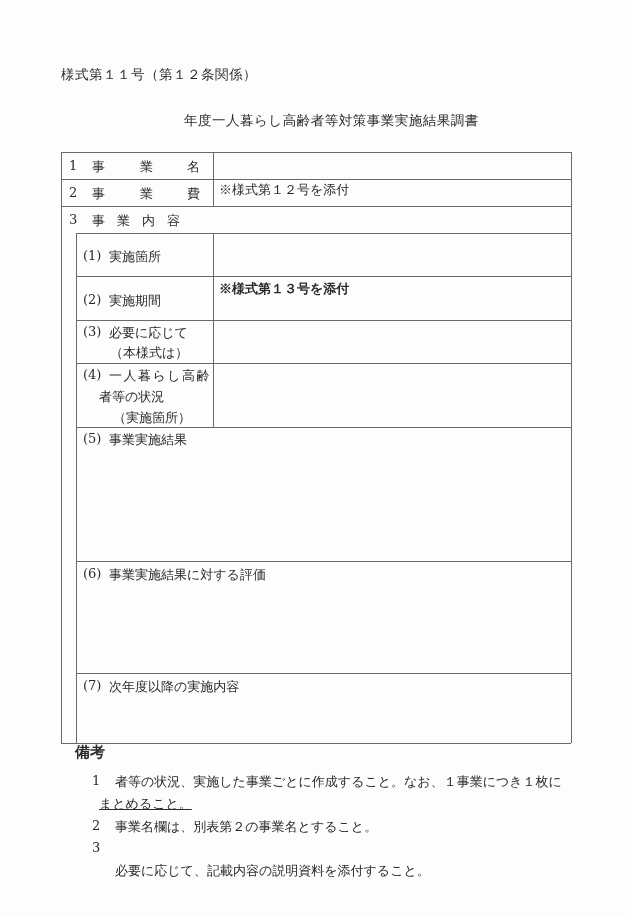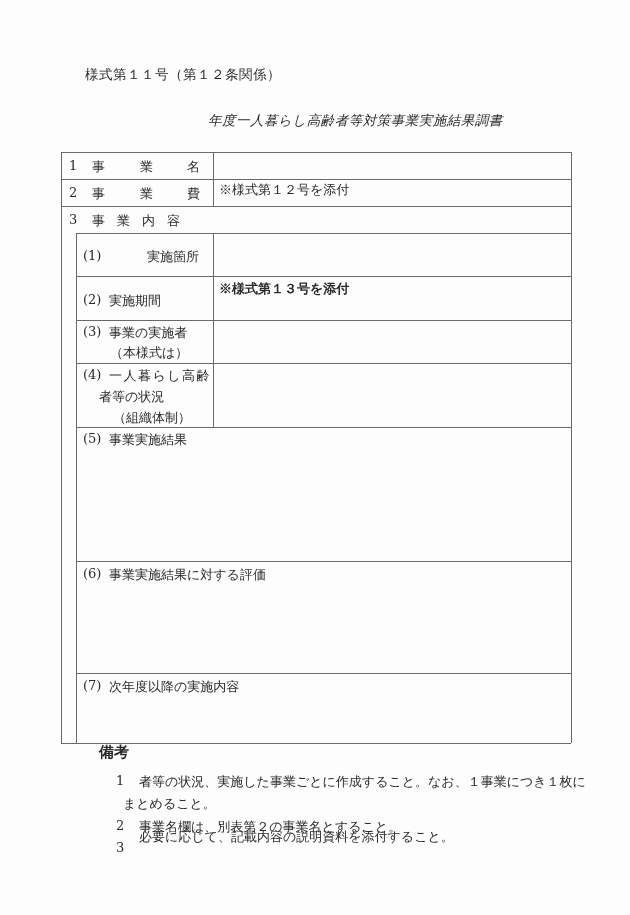--- a/index.html
+++ b/index.html
@@ -1,23 +1,23 @@
 <!DOCTYPE html>
 <html><head>
   <meta charset="utf-8">
   <style>
     html, body { margin: 0; padding: 0; }
     body {
       width: 630px; height: 915px; background: #fdfdfd; position: relative;
       font-family: "DejaVu Serif", "Liberation Serif", serif;
       color: #2a2a2a; font-size: 13px; overflow: hidden;
     }
-    .abs { position: absolute; white-space: nowrap; margin-left: 24px; }
+    .abs { position: absolute; white-space: nowrap; }
     .form-number { left: 61px; top: 66px; font-size: 13.5px; letter-spacing: 0.5px; }
-    .doc-title { left: 184px; top: 112px; font-size: 13.5px; letter-spacing: 0.5px; font-style: italic; }
+    .doc-title { left: 184px; top: 112px; font-size: 13.5px; letter-spacing: 0.5px; }
 
     .line-h { position: absolute; height: 0; border-top: 1px solid #6a6a6a; }
     .line-v { position: absolute; width: 0; border-left: 1px solid #6a6a6a; }
 
     .cell-text { position: absolute; font-size: 13px; white-space: nowrap; }
 
     .notes-title { left: 75px; top: 743px; font-size: 15px; font-weight: bold; }
     .note { font-size: 13px; }
   </style>
 </head>
@@ -66,42 +66,42 @@
   <div>
     <span class="cell-text" style="left:69px; top:212px;">3</span>
     <span class="cell-text" style="left:92px; top:212px;">事</span>
     <span class="cell-text" style="left:117px; top:212px;">業</span>
     <span class="cell-text" style="left:142px; top:212px;">内</span>
     <span class="cell-text" style="left:167px; top:212px;">容</span>
   </div>
 
   <div>
     <span class="cell-text" style="left:83px; top:248px;">(1)</span>
-    <span class="cell-text" style="left:109px; top:248px;margin-left:38px;">実施箇所</span>
+    <span class="cell-text" style="left:109px; top:248px;">実施箇所</span>
     <span class="cell-text" style="left:219px; top:240px;"></span>
   </div>
 
   <div>
     <span class="cell-text" style="left:83px; top:292px;">(2)</span>
     <span class="cell-text" style="left:109px; top:292px;">実施期間</span>
     <span class="cell-text" style="left:219px; top:280px;font-weight:bold;">※様式第１３号を添付</span>
   </div>
 
   <div>
     <span class="cell-text" style="left:83px; top:324px;">(3)</span>
-    <span class="cell-text" style="left:109px; top:324px;">事業の実施者</span>
+    <span class="cell-text" style="left:109px; top:324px;">必要に応じて</span>
     <span class="cell-text" style="left:110px; top:344px;">（本様式は）</span>
     <span class="cell-text" style="left:219px; top:324px;"></span>
   </div>
 
   <div>
     <span class="cell-text" style="left:83px; top:367px;">(4)</span>
     <span class="cell-text" style="left:109px; top:367px; letter-spacing:1.5px;">一人暮らし高齢</span>
     <span class="cell-text" style="left:99px; top:388px;">者等の状況</span>
-    <span class="cell-text" style="left:113px; top:409px;">（組織体制）</span>
+    <span class="cell-text" style="left:113px; top:409px;">（実施箇所）</span>
     <span class="cell-text" style="left:219px; top:367px;"></span>
   </div>
 
   <div>
     <span class="cell-text" style="left:83px; top:431px;">(5)</span>
     <span class="cell-text" style="left:109px; top:431px;">事業実施結果</span>
     <span class="cell-text" style="left:83px; top:452px;"></span>
   </div>
 
   <div>
@@ -115,20 +115,20 @@
     <span class="cell-text" style="left:109px; top:678px;">次年度以降の実施内容</span>
     <span class="cell-text" style="left:83px; top:699px;"></span>
   </div>
 </div>
 
 <div>
   <span class="abs notes-title">備考</span>
 
   <span class="abs note" style="left:92px; top:773px;">1</span>
   <span class="abs note" style="left:115px; top:773px;">者等の状況、実施した事業ごとに作成すること。なお、１事業につき１枚に</span>
-  <span class="abs note" style="left:99px; top:795px;">まとめること。</span>
+  <span class="abs note" style="left:99px; top:795px;text-decoration:underline;">まとめること。</span>
 
   <span class="abs note" style="left:92px; top:818px;">2</span>
   <span class="abs note" style="left:115px; top:818px;">事業名欄は、別表第２の事業名とすること。</span>
 
   <span class="abs note" style="left:92px; top:840px;">3</span>
-  <span class="abs note" style="left:115px; top:828px;text-align:right;">必要に応じて、記載内容の説明資料を添付すること。</span>
+  <span class="abs note" style="left:115px; top:862px;text-align:right;">必要に応じて、記載内容の説明資料を添付すること。</span>
 </div>
 
 </body></html>

